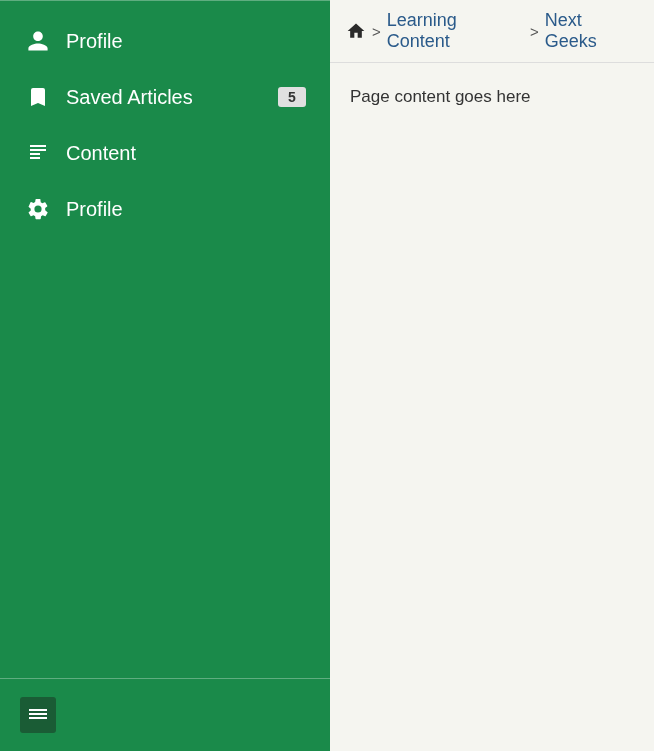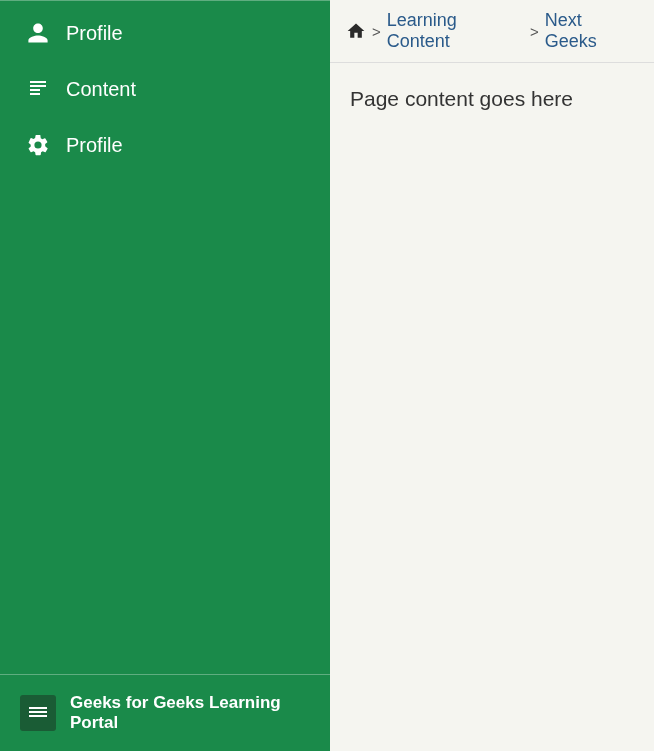--- a/index.html
+++ b/index.html
@@ -22,21 +22,21 @@
     }
 
     .sidebar-top-divider {
       height: 1px;
       background-color: rgba(255,255,255,0.3);
       margin: 0 0 0 0;
     }
 
     .sidebar-nav {
       flex: 1;
-      padding-top: 4px;
+      padding-top: 12px;
     }
 
     .sidebar-item {
       display: flex;
       align-items: center;
       padding: 14px 24px;
       color: white;
       cursor: pointer;
       font-size: 20px;
       font-weight: 500;
@@ -126,21 +126,21 @@
       color: #2a5a8a;
       cursor: pointer;
       font-size: 18px;
     }
 
     .page-body {
       padding: 24px 20px;
     }
 
     .page-content-text {
-      font-size: 21px;
+      font-size: 17px;
       color: #333;
     }
 
     
     svg {
       fill: white;
     }
   </style>
 </head>
 <body>
@@ -152,20 +152,29 @@
 
     <div class="sidebar-item">
       <span class="icon">
         <svg width="24" height="24" viewBox="0 0 24 24">
           <path d="M12 12c2.7 0 4.8-2.1 4.8-4.8S14.7 2.4 12 2.4 7.2 4.5 7.2 7.2 9.3 12 12 12zm0 2.4c-3.2 0-9.6 1.6-9.6 4.8v2.4h19.2v-2.4c0-3.2-6.4-4.8-9.6-4.8z"></path>
         </svg>
       </span>
       <span class="item-label">Profile</span>
     </div>
 
+    <div class="sidebar-item">
+      <span class="icon">
+        <svg width="24" height="24" viewBox="0 0 24 24">
+          <path d="M17 3H7a2 2 0 00-2 2v16l7-3 7 3V5a2 2 0 00-2-2z"></path>
+        </svg>
+      </span>
+      <span class="item-label">Saved Articles</span>
+      <span class="badge">5</span>
+    </div>
 
     <div class="sidebar-item">
       <span class="icon">
         <svg width="24" height="24" viewBox="0 0 24 24">
           <path d="M4 4h16v2H4zm0 4h16v2H4zm0 4h10v2H4zm0 4h10v2H4z"></path>
           <rect x="4" y="4" width="16" height="2" rx="1"></rect>
           <rect x="4" y="8" width="16" height="2" rx="1"></rect>
           <rect x="4" y="12" width="10" height="2" rx="1"></rect>
           <rect x="4" y="16" width="10" height="2" rx="1"></rect>
         </svg>
@@ -188,24 +197,20 @@
 
   <div class="sidebar-bottom-divider"></div>
 
   <div class="sidebar-footer">
     <div class="footer-icon">
       <svg width="22" height="22" viewBox="0 0 22 22">
         <rect x="2" y="5" width="18" height="2"></rect>
         <rect x="2" y="9" width="18" height="2"></rect>
         <rect x="2" y="13" width="18" height="2"></rect>
       </svg>
-    </div>
-    <div>
-      <div>Geeks for Geeks Learning</div>
-      <div>Portal</div>
     </div>
   </div>
 </nav>
 
 <div class="main-content">
   <div class="breadcrumb-bar">
     <span class="breadcrumb-home-icon">
       <svg width="20" height="20" viewBox="0 0 24 24" style="fill:#2a2a2a; vertical-align:middle;">
         <path d="M10 20v-6h4v6h5v-8h3L12 3 2 12h3v8z"></path>
       </svg>

